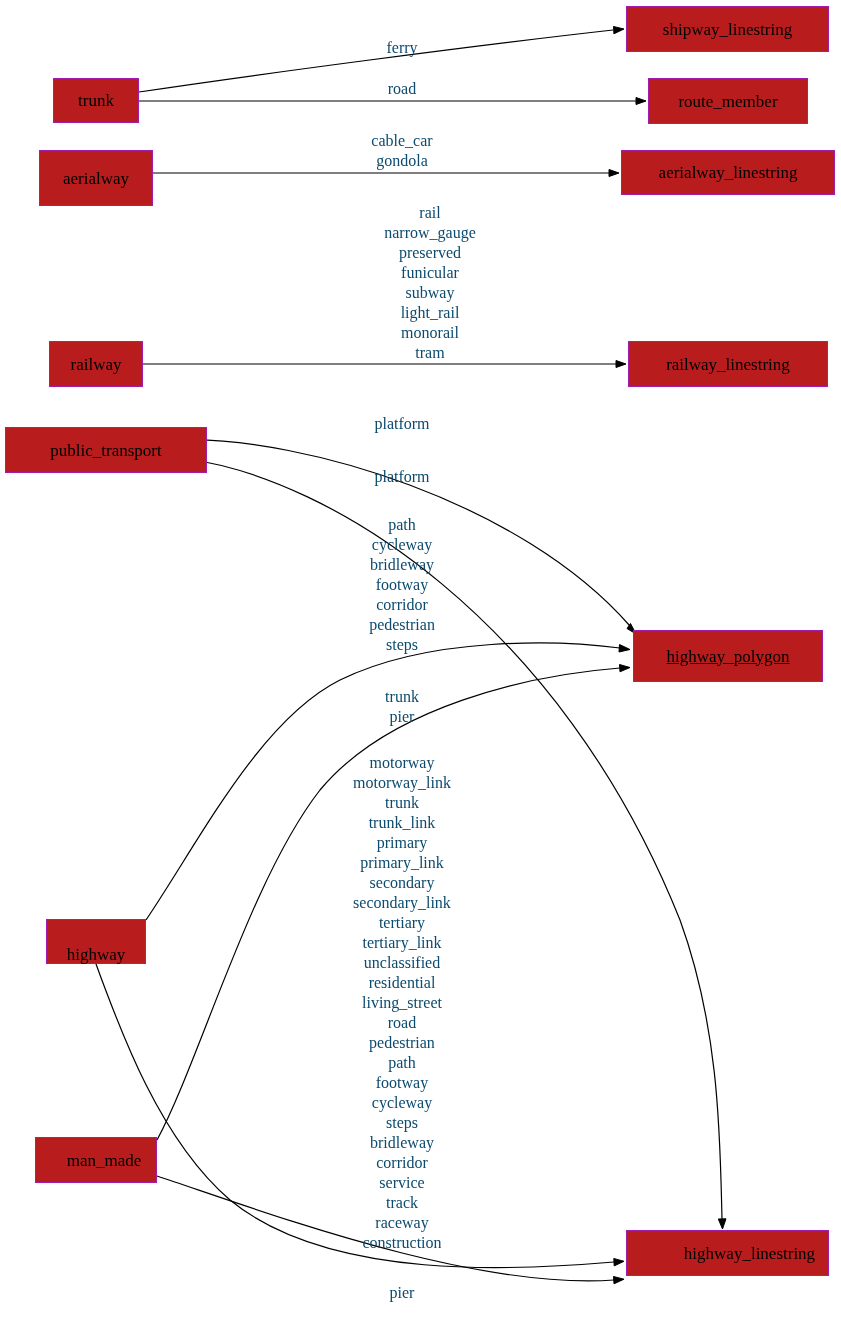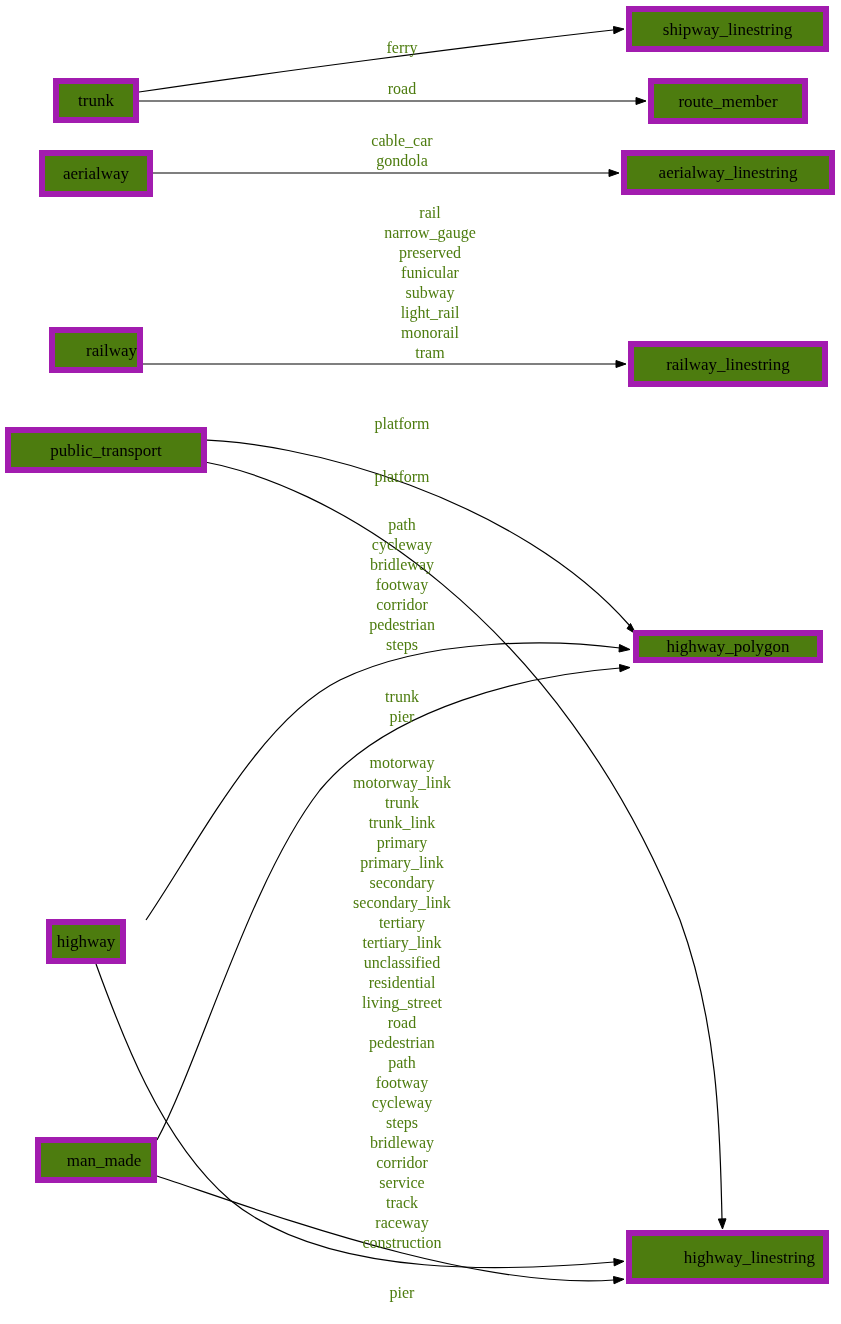--- a/index.html
+++ b/index.html
@@ -11,34 +11,34 @@
     position: relative;
     width: 841px;
     height: 1324px;
     background: #ffffff;
     font-family: "Liberation Serif", serif;
     overflow: hidden;
   }
   .node {
     position: absolute;
     box-sizing: border-box;
-    border: 6px solid #a21caf;
-    background: #4d7c0f;
+    border: 1px solid #a21caf;
+    background: #b91c1c;
     color: #000000;
     font-size: 17px;
     line-height: 1;
     display: flex;
     align-items: center;
     justify-content: center;
     white-space: nowrap;
     z-index: 3;
   }
   .edge-label {
     position: absolute;
-    color: #4d7c0f;
+    color: #0c4a6e;
     font-size: 16px;
     line-height: 20px;
     text-align: center;
     white-space: pre;
     z-index: 2;
     transform: translateX(-50%);
   }
   svg.edges {
     position: absolute;
     left: 0;
@@ -119,45 +119,45 @@
 
   <div class="node" style="left:53px; top:78px; width:86px; height:45px;">
     <span>trunk</span>
   </div>
   <div class="node" style="left:626px; top:6px; width:203px; height:46px;">
     <span>shipway_linestring</span>
   </div>
   <div class="node" style="left:648px; top:78px; width:160px; height:46px;">
     <span>route_member</span>
   </div>
-  <div class="node" style="left:39px; top:150px; width:114px; height:47px;">
+  <div class="node" style="left:39px; top:150px; width:114px; height:56px;">
     <span>aerialway</span>
   </div>
   <div class="node" style="left:621px; top:150px; width:214px; height:45px;">
     <span>aerialway_linestring</span>
   </div>
-  <div class="node" style="left:49px; top:327px; width:94px; height:46px;justify-content:flex-end;">
+  <div class="node" style="left:49px; top:341px; width:94px; height:46px;">
     <span>railway</span>
   </div>
   <div class="node" style="left:628px; top:341px; width:200px; height:46px;font-family:Liberation Serif, serif;">
     <span>railway_linestring</span>
   </div>
   <div class="node" style="left:5px; top:427px; width:202px; height:46px;">
     <span>public_transport</span>
   </div>
-  <div class="node" style="left:633px; top:630px; width:190px; height:33px;">
+  <div class="node" style="left:633px; top:630px; width:190px; height:52px;text-decoration:underline;">
     <span>highway_polygon</span>
   </div>
-  <div class="node" style="left:46px; top:919px; width:80px; height:45px;">
+  <div class="node" style="left:46px; top:919px; width:100px; height:45px;align-items:flex-end;">
     <span>highway</span>
   </div>
   <div class="node" style="left:35px; top:1137px; width:122px; height:46px;padding-left:16px;">
     <span>man_made</span>
   </div>
-  <div class="node" style="left:626px; top:1230px; width:203px; height:54px;padding-left:44px;">
+  <div class="node" style="left:626px; top:1230px; width:203px; height:46px;padding-left:44px;">
     <span>highway_linestring</span>
   </div>
 
   <div class="edge-label" style="left:402px; top:38px;">ferry</div>
   <div class="edge-label" style="left:402px; top:79px;">road</div>
   <div class="edge-label" style="left:402px; top:131px;">cable_car
 gondola</div>
   <div class="edge-label" style="left:402px; top:203px;margin-left:28px;">rail
 narrow_gauge
 preserved

